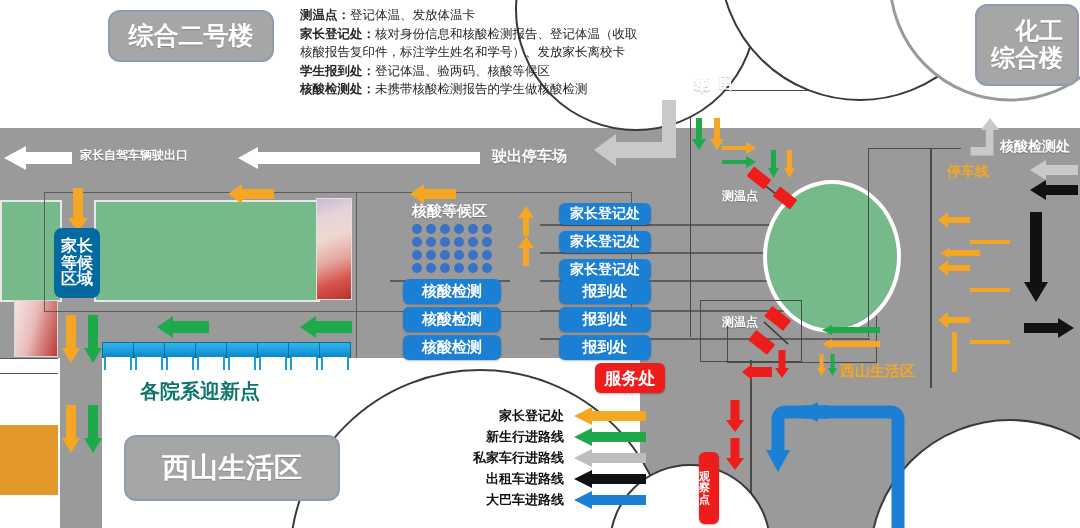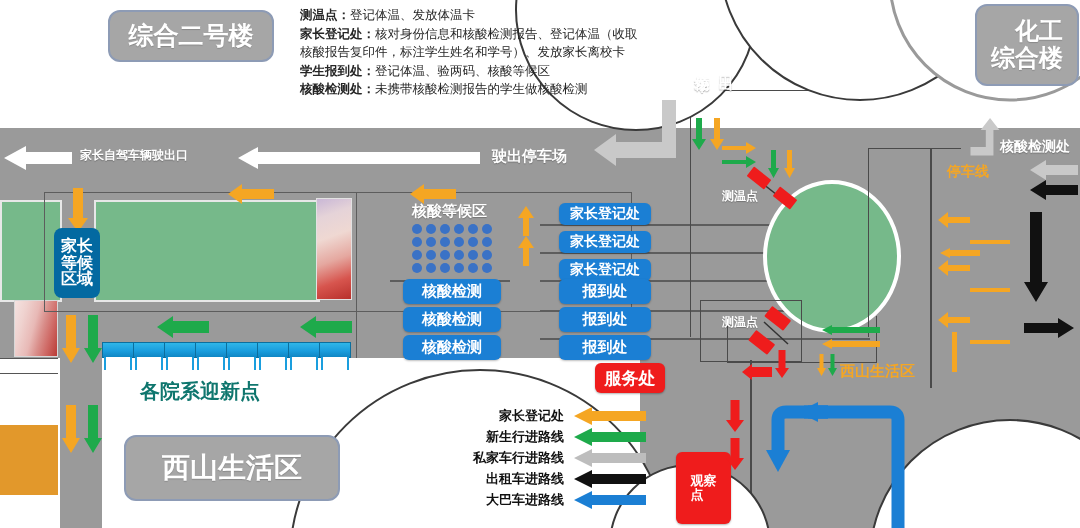--- a/index.html
+++ b/index.html
@@ -331,21 +331,21 @@
         <div class="tent-in"></div>
       </div>
     <div class="tent" style="left:217px;top:0;width:30px;height:14px;">
         <div class="tent-in"></div>
       </div>
   </div>
   <div class="dark-txt" style="left:140px;top:378px;font-size:20px;">各院系迎新点</div>
 
   <div class="redbox" style="left:595px;top:363px;width:70px;height:30px;font-size:17px;">服务处</div>
 
-  <div class="redbox" style="left:676px;top:452px;width:55px;height:72px;font-size:13px;line-height:1.05;white-space:pre-line;">观察
+  <div class="redbox" style="left:699px;top:452px;width:20px;height:72px;font-size:11px;line-height:1.05;white-space:pre-line;">观察
 点</div>
 
   <svg class="abs" style="left:822px;top:325px;" width="58" height="10">
     <path d="M0,5 L10,0 L10,2 L58,2 L58,8 L10,8 L10,10 Z" fill="#1eaa4b"></path>
   </svg>
   <svg class="abs" style="left:822px;top:339px;" width="58" height="10">
     <path d="M0,5 L10,0 L10,2 L58,2 L58,8 L10,8 L10,10 Z" fill="#f5a623"></path>
   </svg>
   <svg class="abs" style="left:817px;top:354px;" width="9" height="22">
     <path d="M4.5,22 L0,14 L2.5,14 L2.5,0 L6.5,0 L6.5,14 L9,14 Z" fill="#f5a623"></path>

